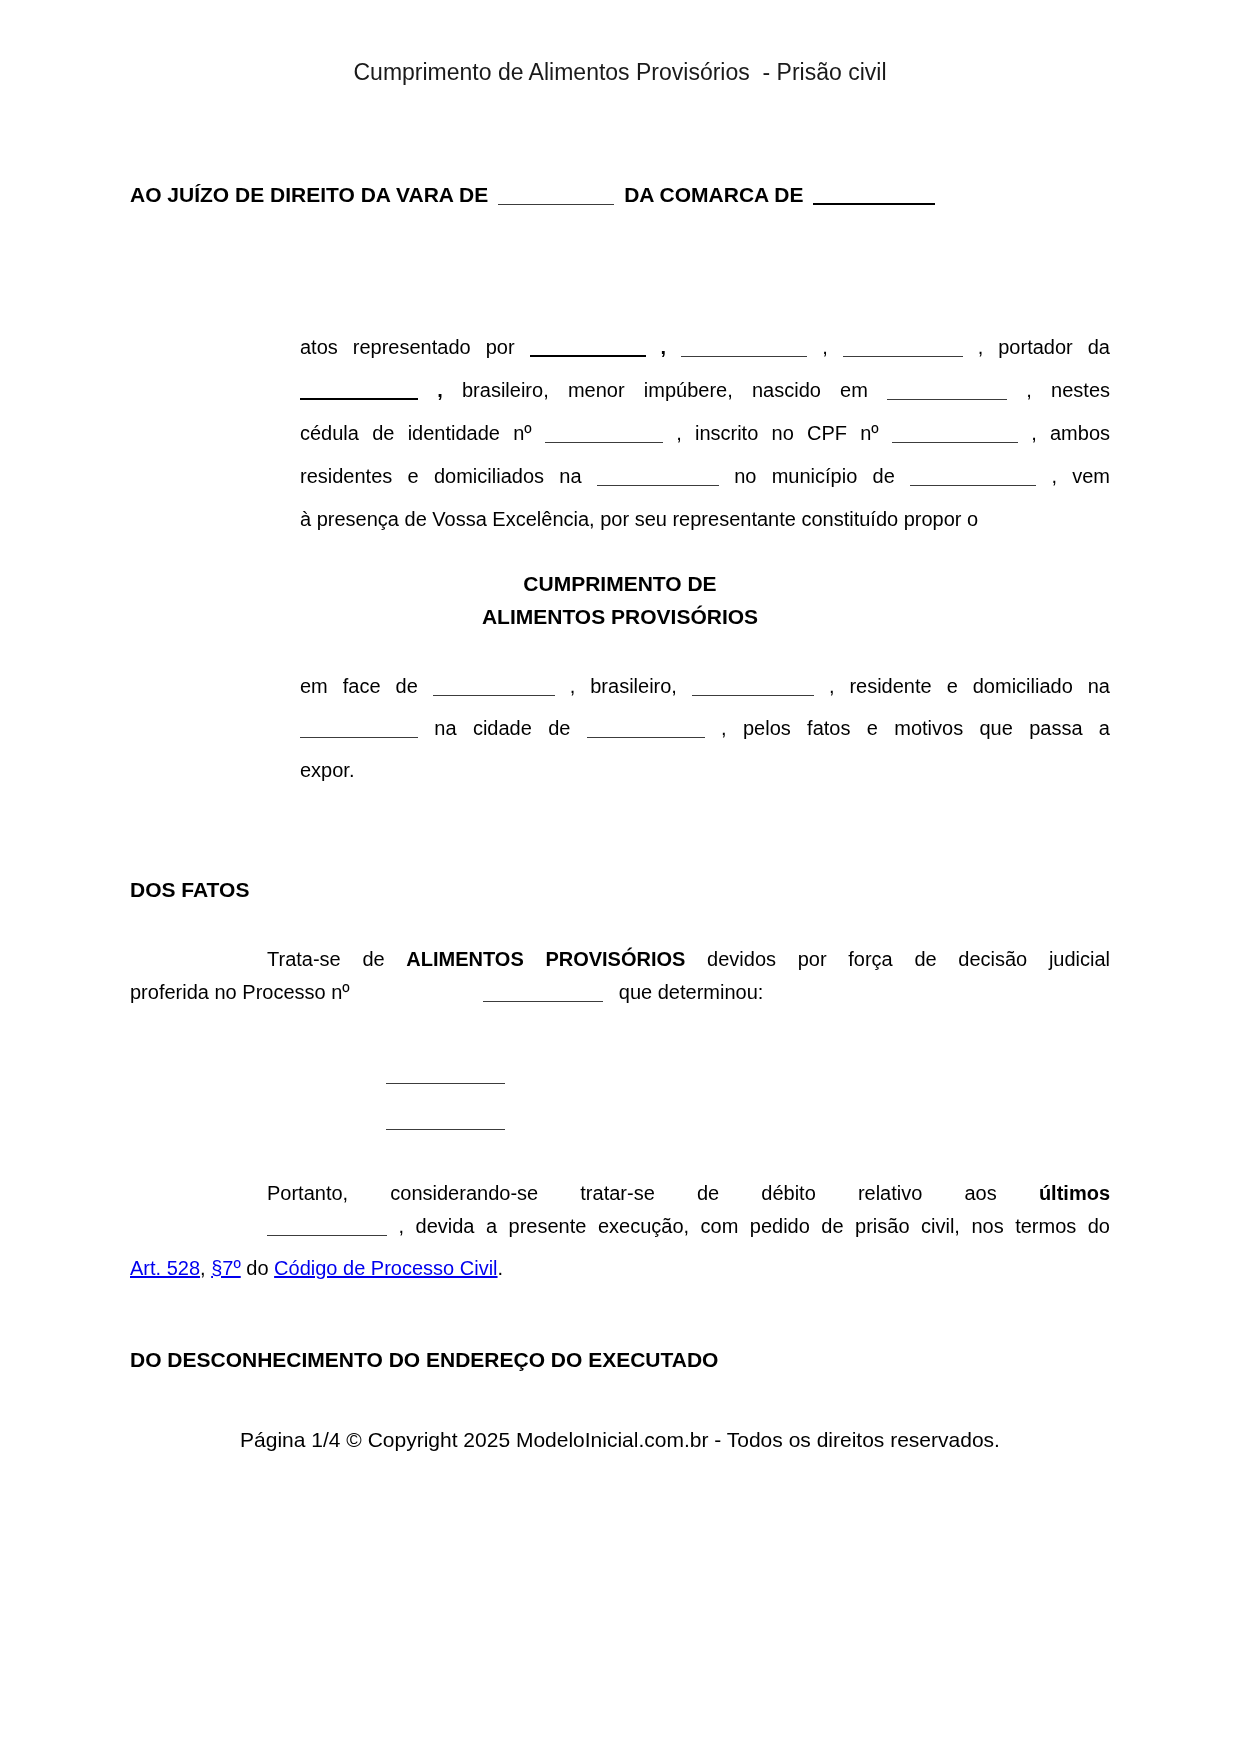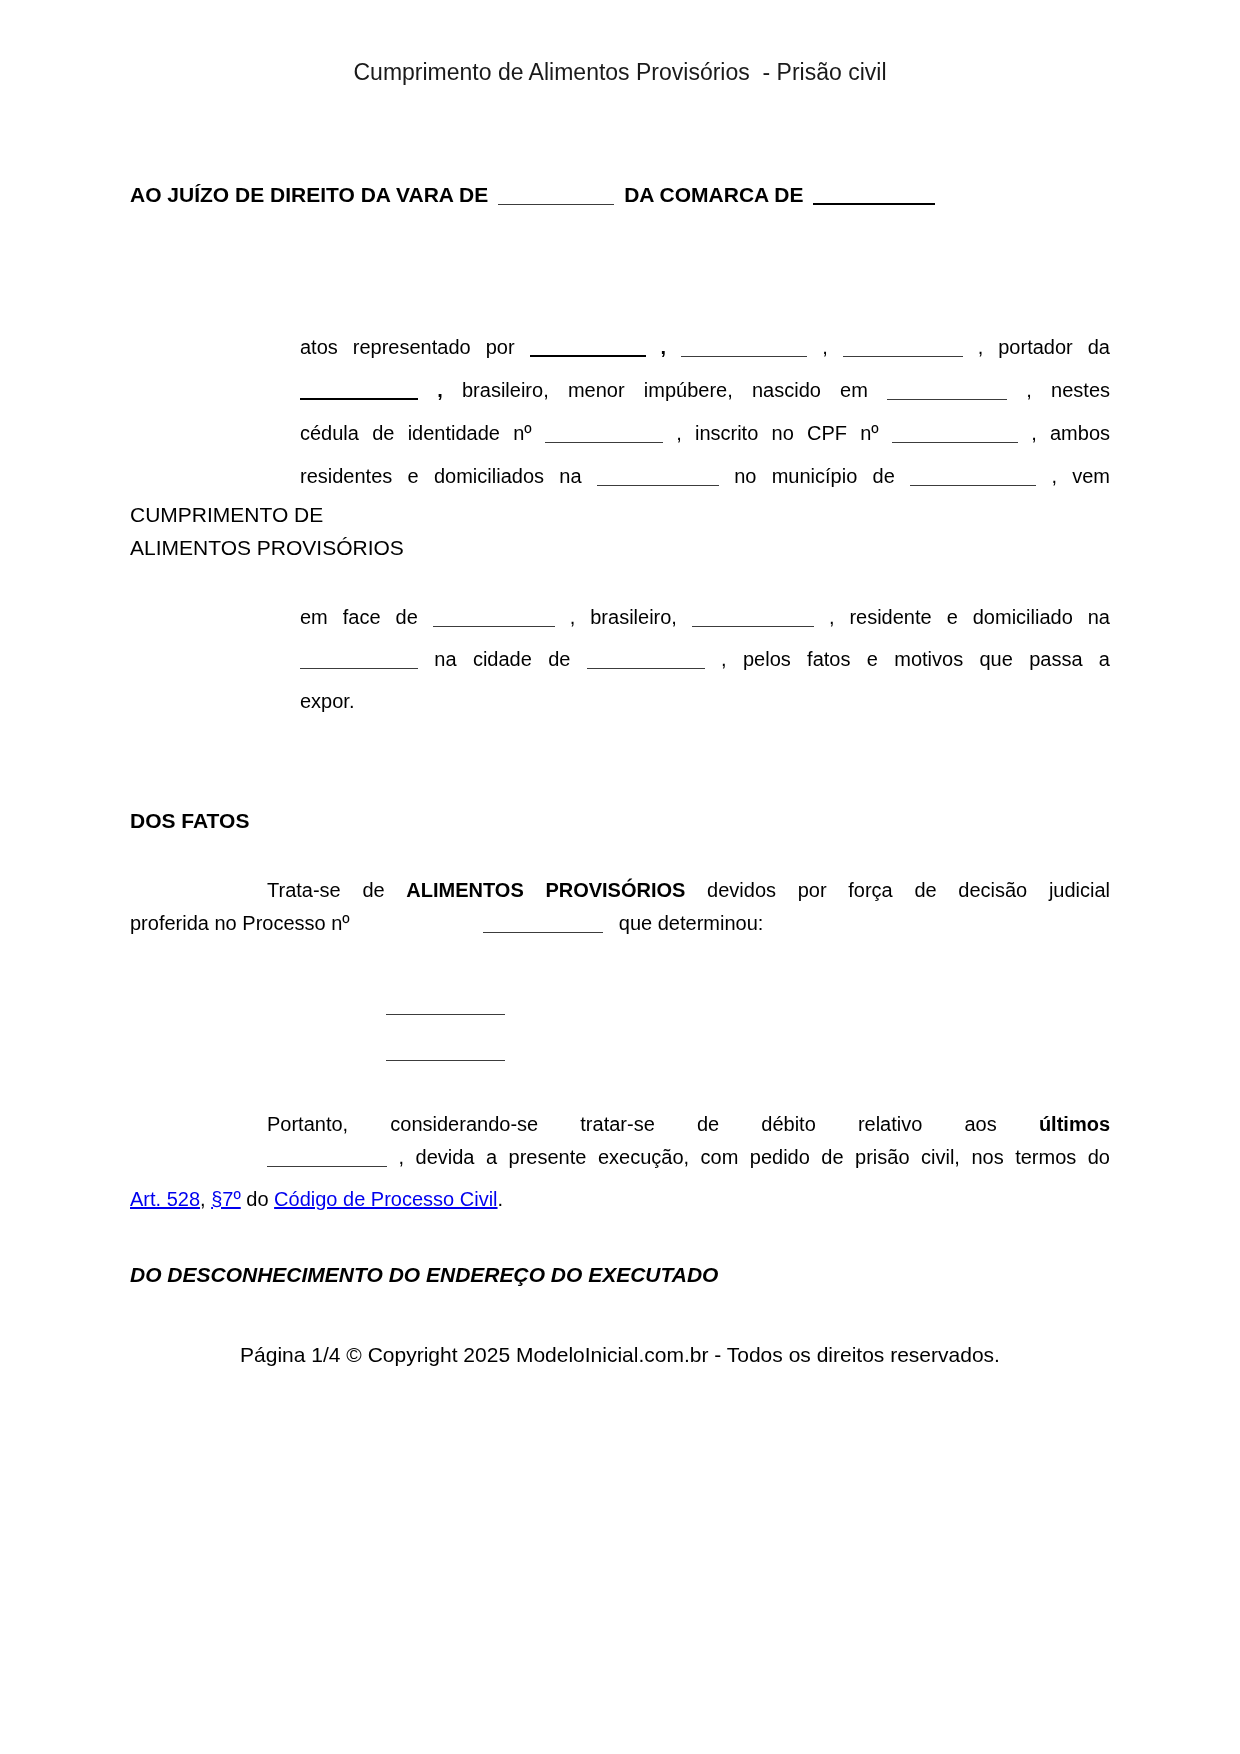--- a/index.html
+++ b/index.html
@@ -21,39 +21,39 @@
   }
   .bl.th{border-bottom:2px solid #000;}
   
   .jl{text-align:justify;text-align-last:justify;-moz-text-align-last:justify;text-justify:inter-word;}
   .addr{margin-top:96px;font-weight:bold;font-size:21px;line-height:26px;}
   .addr .bl{margin:0 10px;}
   .dep{margin-top:112px;line-height:26px;}
   .dep .bl{margin-left:8px;}
   .qual{margin-top:118px;margin-left:170px;}
   .qual .ln{line-height:43px;}
-  .action-title{text-align:left;font-weight:normal;font-size:21px;line-height:33px;}
+  .action-title{margin-top:26px;text-align:center;font-weight:bold;font-size:21px;line-height:33px;}
   .facing{margin-top:32px;margin-left:170px;}
   .facing .ln{line-height:42px;}
   .sec-head{font-weight:bold;font-size:21px;line-height:26px;}
   .dos-fatos{margin-top:86px;}
   .p1{margin-top:40px;}
   .p1 .ln{line-height:33px;}
   .ind{text-indent:137px;}
   .blank-line{line-height:26px;}
   .blank-line .bl{margin-left:256px;}
   .bl1{margin-top:52px;}
   .bl2{margin-top:20px;}
   .p2{margin-top:30px;}
   .p2 .ln{line-height:44px;}
   .p3{margin-top:44px;}
   .p3 .ln{line-height:33px;}
   .legal{margin-top:10px;line-height:30px;}
   a.doc-link{color:#0000EE;text-decoration:underline;cursor:pointer;}
-  .sec2{margin-top:48px;font-style:italic;}
+  .sec2{margin-top:64px;}
   .footer{margin-top:52px;text-align:center;font-size:21px;line-height:30px;}
 </style>
 </head>
 <body>
 
 <div class="page">
 
   <div class="title">Cumprimento de Alimentos Provisórios  - Prisão civil</div>
 
   <div class="addr">
@@ -85,20 +85,21 @@
       <span class="bl" style="width:126px"></span>
       <span>, ambos</span>
     </div>
     <div class="ln jl">
       <span>residentes e domiciliados na</span>
       <span class="bl" style="width:122px"></span>
       <span>no município de</span>
       <span class="bl" style="width:126px"></span>
       <span>, vem</span>
     </div>
+    <div class="ln">à presença de Vossa Excelência, por seu representante constituído propor o</div>
   </div>
 
   <div class="action-title">
     <div>CUMPRIMENTO DE</div>
     <div>ALIMENTOS PROVISÓRIOS</div>
   </div>
 
   <div class="facing">
     <div class="ln jl">
       <span>em face de</span>

